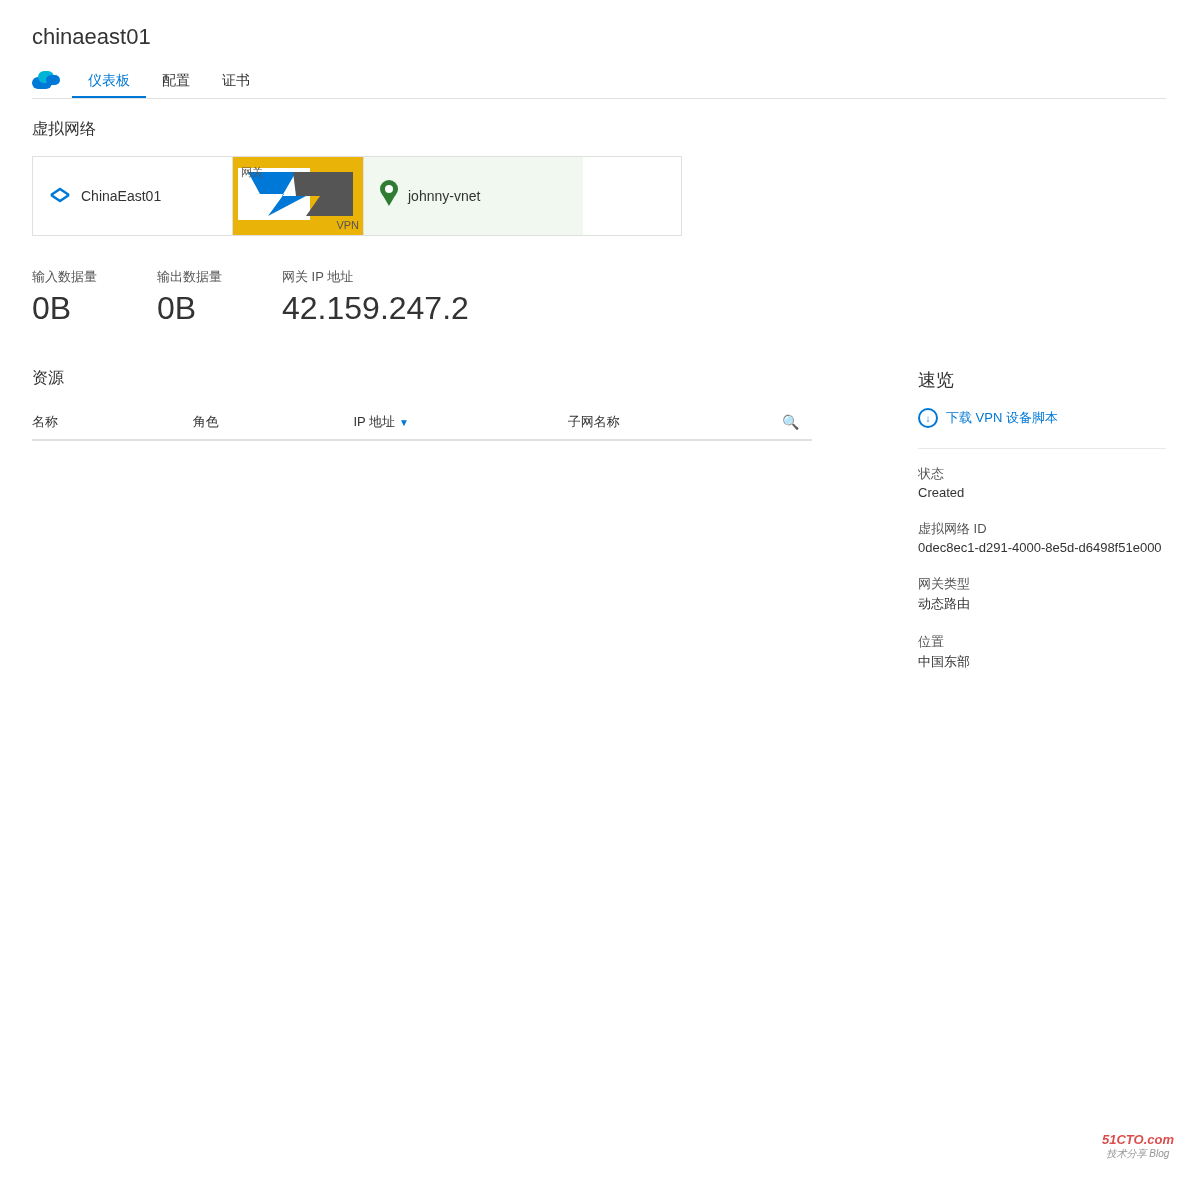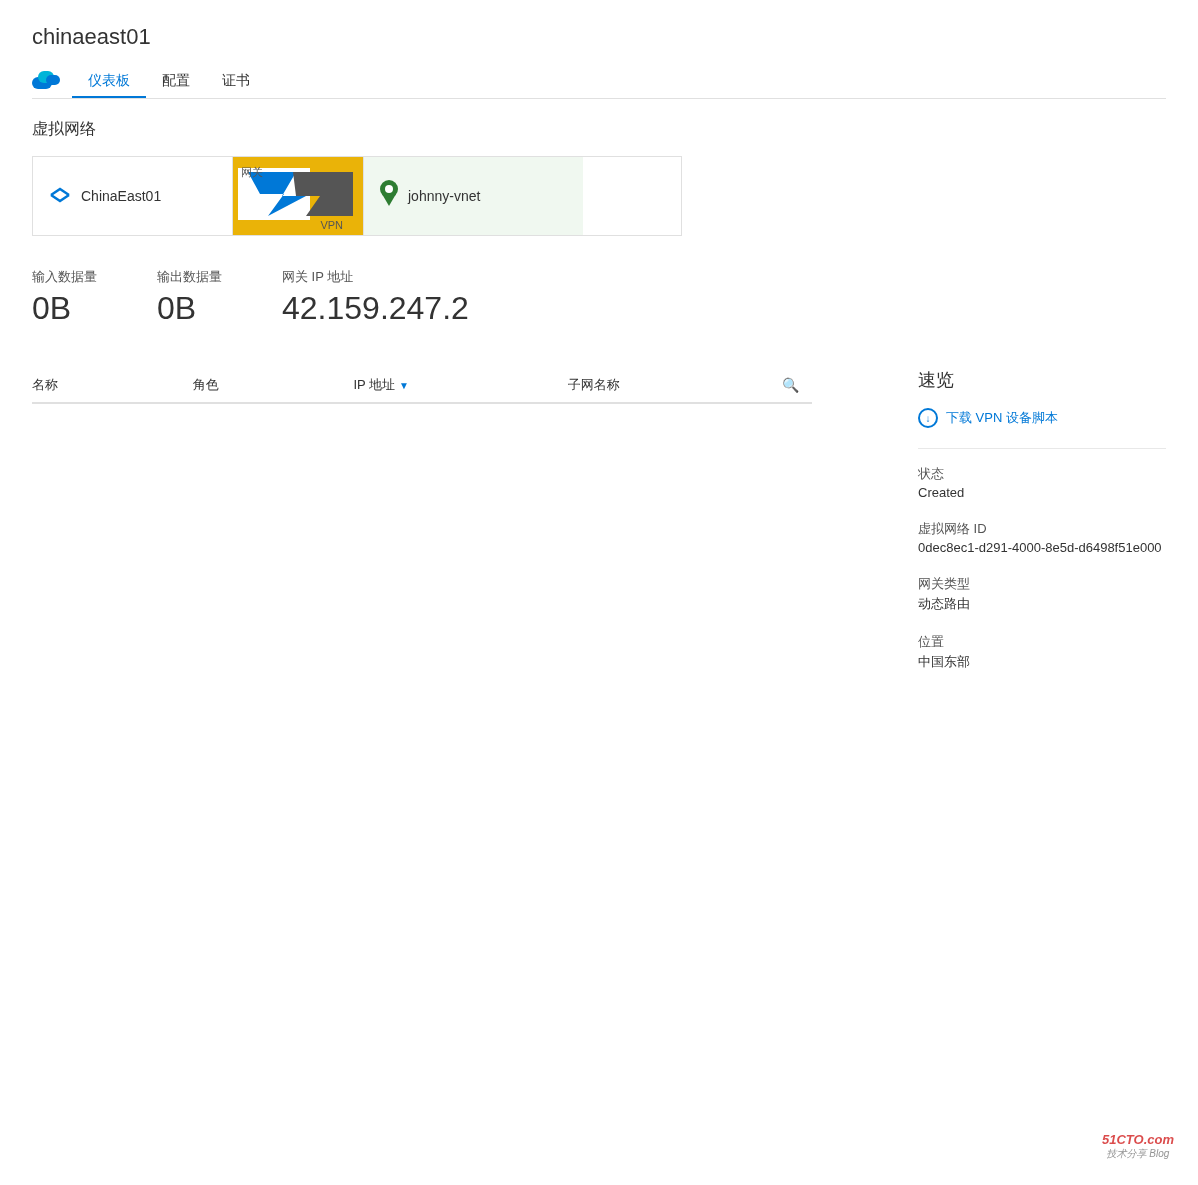--- a/index.html
+++ b/index.html
@@ -91,21 +91,21 @@
       color: #555;
       position: absolute;
       top: 8px;
       left: 8px;
     }
     .network-vpn-label {
       font-size: 11px;
       color: #555;
       position: absolute;
       bottom: 4px;
-      right: 20px;
+      right: 4px;
     }
     .lightning-shape {
       display: flex;
       align-items: center;
       height: 100%;
     }
     .network-right {
       display: flex;
       align-items: center;
       background: #f0f8f0;
@@ -323,20 +323,21 @@
       <div class="metric-label">网关 IP 地址</div>
       <div class="metric-value">42.159.247.2</div>
     </div>
   </div>
 
   <div class="content-layout">
 
     <div class="main-content">
 
       <div class="resources-section">
+        <h2 class="section-title">资源</h2>
         <div class="table-container">
           <div class="table-header">
             <div class="th th-name">名称</div>
             <div class="th th-role">角色</div>
             <div class="th th-ip">
               <span>IP 地址</span>
               <span class="sort-icon">▼</span>
             </div>
             <div class="th th-subnet">子网名称</div>
             <div class="th th-search">

